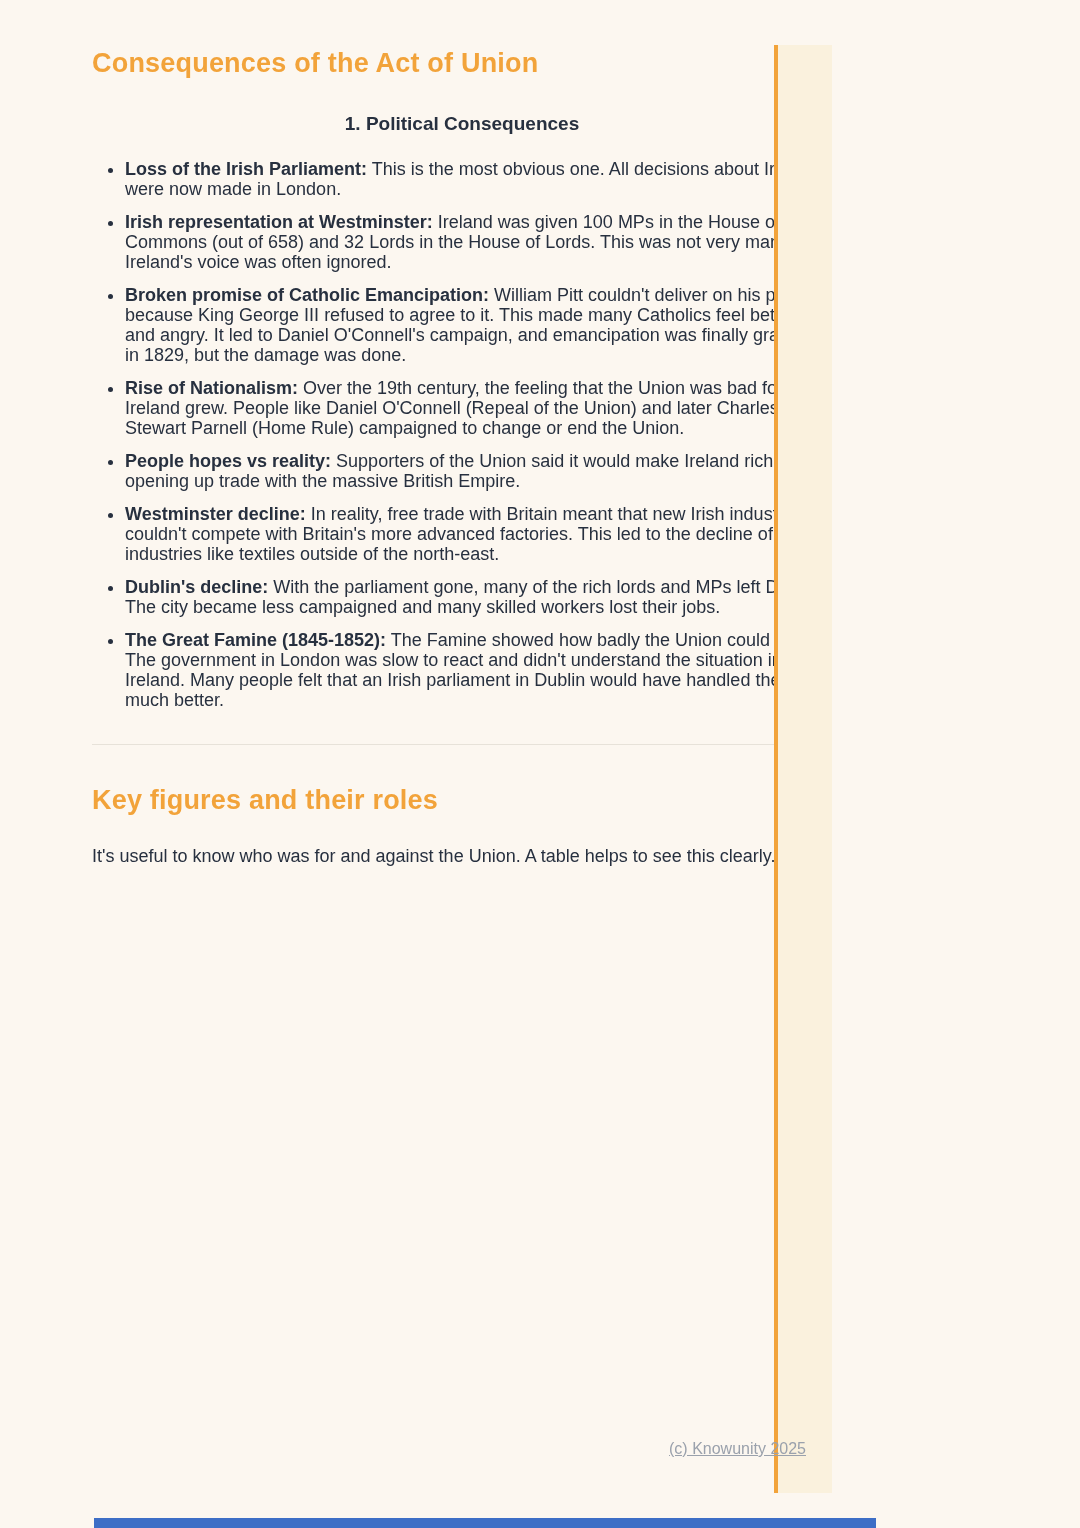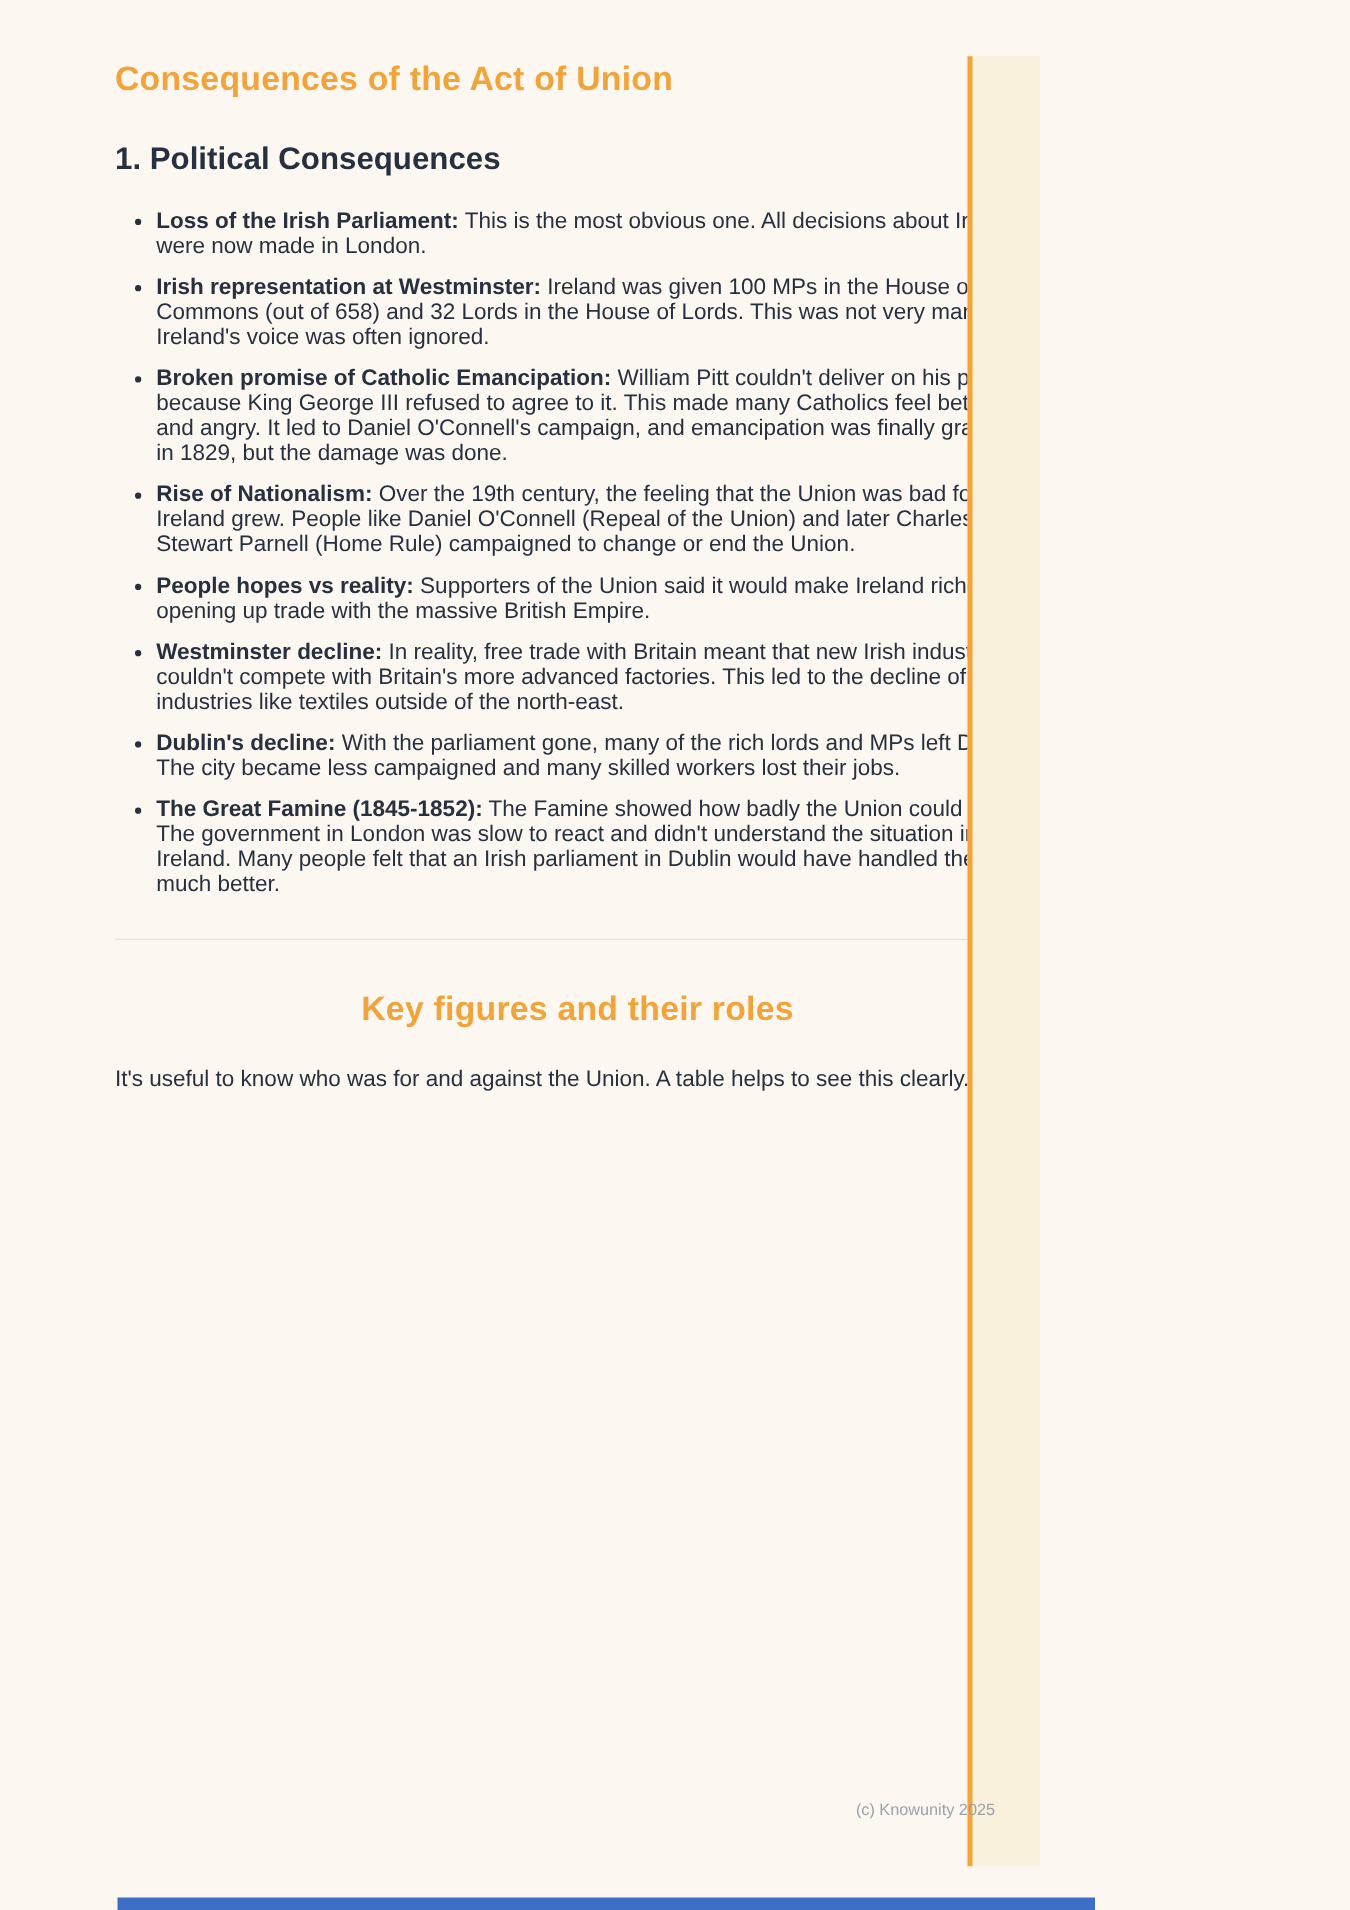--- a/index.html
+++ b/index.html
@@ -33,33 +33,33 @@
   }
   h1.section-heading{
     font-size:27px;
     font-weight:700;
     color:var(--accent);
     letter-spacing:0.2px;
     margin:0 0 24px 0;
   }
   h1.section-heading.second{
     margin-top:40px;
-    text-align:center;
   }
   p.body-text{
     font-size:18px;
     line-height:32px;
     text-align:justify;
     margin:0 0 30px 0;
   }
   h2.sub-heading{
-    font-size:25px;
+    font-size:19px;
     font-weight:700;
     color:var(--text);
     margin:34px 0 24px 0;
+    text-align:center;
   }
   ul.bullet-list{
     list-style:disc outside;
     padding-left:33px;
     margin:0 0 6px 0;
   }
   ul.bullet-list li{
     font-size:18px;
     line-height:20px;
     margin-bottom:13px;
@@ -81,24 +81,25 @@
     top:45px;
     right:44px;
     width:58px;
     height:1448px;
     background:var(--rail_bg);
     border-left:4px solid var(--accent);
   }
   .watermark{
     position:absolute;
     top:1440px;
-    right:80px;
-    font-size:13px;
+    right:70px;
+    font-size:16px;
     color:var(--muted);
     z-index:2;
+    text-decoration:underline;
   }
   .bottom-bar{
     position:absolute;
     left:94px;
     right:0;
     bottom:0;
     height:10px;
     background:var(--table_bar);
   }
 </style>

